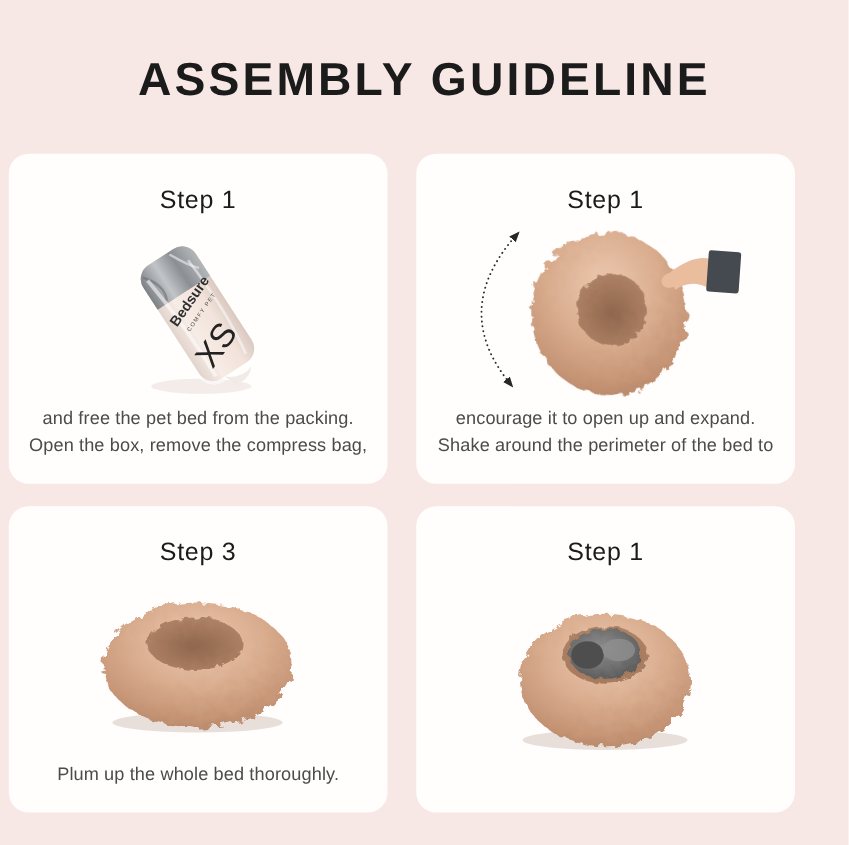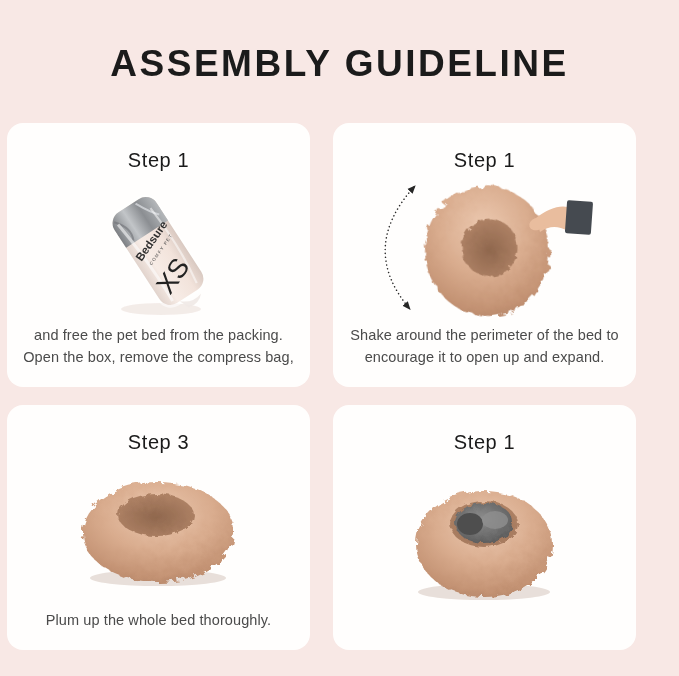--- a/index.html
+++ b/index.html
@@ -139,22 +139,22 @@
             </g>
           </g>
           <g>
             <path d="M176,44 C188,35 198,31 208,33 L208,57 C197,51 189,52 180,58 Z" fill="#e9bd9e"></path>
             <ellipse cx="177" cy="50" rx="8" ry="6" fill="#e9bd9e" transform="rotate(-20 177 50)"></ellipse>
             <rect x="206" y="27" width="26" height="33" rx="2" fill="#454a50" transform="rotate(4 219 43)"></rect>
           </g>
         </svg>
       </div>
       <p class="caption">
+        <span class="cap-line">encourage it to open up and expand.</span>
         <span class="cap-line">Shake around the perimeter of the bed to</span>
-        <span class="cap-line">encourage it to open up and expand.</span>
       </p>
     </section>
 
     <section class="card">
       <h2 class="step-label">Step 3</h2>
       <div class="figure">
         <svg width="185" height="118" viewBox="0 0 185 118">
           <ellipse cx="92" cy="105" rx="68" ry="8" fill="#ded1ca" opacity="0.7"></ellipse>
           <g>
             <g filter="url(#f-fluff)">

